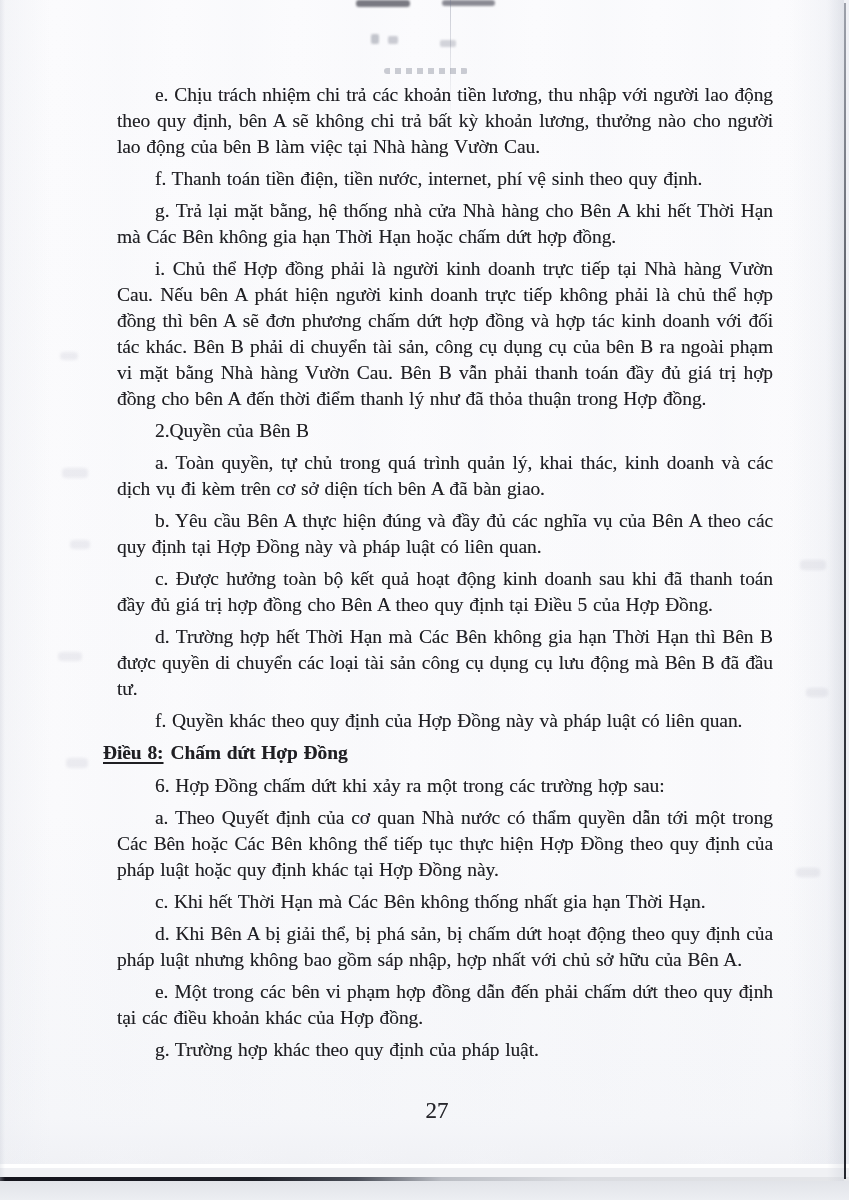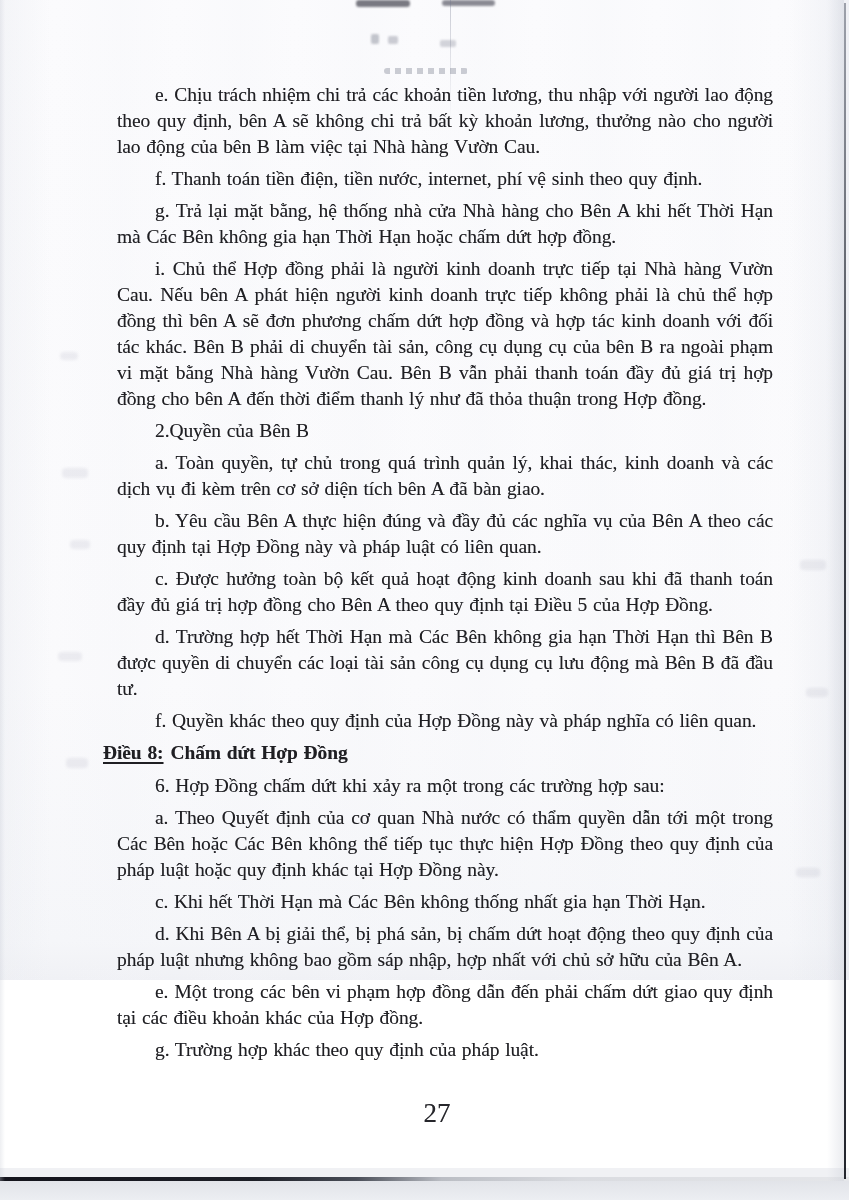--- a/index.html
+++ b/index.html
@@ -5,21 +5,21 @@
 <style>
   html, body {
     margin: 0; padding: 0;
     width: 849px; height: 1200px;
     overflow: hidden;
     background: #ffffff;
     font-family: "Liberation Serif", "DejaVu Serif", serif;
   }
   .page {
     position: relative;
-    width: 849px; height: 980px;
+    width: 849px; height: 1164px;
     background: linear-gradient(180deg, #fbfbfd 0%, #fafafc 70%, #f5f6f9 96%, #f0f1f5 100%);
   }
   
   .paper-texture {
     position: absolute; inset: 0;
     background:
       linear-gradient(90deg, rgba(233,235,240,0.35) 0%, rgba(252,252,253,0) 6%, rgba(252,252,253,0) 93%, rgba(226,229,236,0.45) 100%),
       repeating-linear-gradient(90deg, rgba(243,244,248,0.25) 0px, rgba(252,252,253,0) 55px, rgba(243,244,248,0.22) 120px);
     pointer-events: none;
   }
@@ -50,21 +50,21 @@
     text-decoration: underline;
     text-decoration-thickness: 2px;
     text-underline-offset: 3px;
     margin-right: 7px;
   }
   .pagenum {
     position: absolute;
     left: 117px; top: 1098px;
     width: 640px;
     text-align: center;
-    font-size: 27px;
+    font-size: 23px;
     color: #26262b;
     text-shadow: 0 0 0.4px rgba(20,20,25,0.4);
   }
   
   .art { position: absolute; pointer-events: none; }
   .smudge-a { left: 356px; top: 0; width: 54px; height: 7px; background: #5a5a64; border-radius: 3px; filter: blur(1.2px); opacity: .8; }
   .smudge-b { left: 442px; top: 0; width: 53px; height: 6px; background: #60606c; border-radius: 3px; filter: blur(1.2px); opacity: .72; }
   .crease   { left: 450px; top: 0; width: 1px; height: 120px; background: linear-gradient(rgba(110,116,138,.35), rgba(110,116,138,0)); }
   .mark1 { left: 371px; top: 34px; width: 8px;  height: 10px; background: rgba(92,97,115,.35); border-radius: 2px; filter: blur(.8px); }
   .mark2 { left: 388px; top: 36px; width: 10px; height: 8px;  background: rgba(92,97,115,.30); border-radius: 2px; filter: blur(.8px); }
@@ -120,31 +120,31 @@
     <p class="para">f. Thanh toán tiền điện, tiền nước, internet, phí vệ sinh theo quy định.</p>
     <p class="para">g. Trả lại mặt bằng, hệ thống nhà cửa Nhà hàng cho Bên A khi hết Thời Hạn mà Các Bên không gia hạn Thời Hạn hoặc chấm dứt hợp đồng.</p>
     <p class="para">i. Chủ thể Hợp đồng phải là người kinh doanh trực tiếp tại Nhà hàng Vườn Cau. Nếu bên A phát hiện người kinh doanh trực tiếp không phải là chủ thể hợp đồng thì bên A sẽ đơn phương chấm dứt hợp đồng và hợp tác kinh doanh với đối tác khác. Bên B phải di chuyển tài sản, công cụ dụng cụ của bên B ra ngoài phạm vi mặt bằng Nhà hàng Vườn Cau. Bên B vẫn phải thanh toán đầy đủ giá trị hợp đồng cho bên A đến thời điểm thanh lý như đã thỏa thuận trong Hợp đồng.</p>
 
     <p class="para">2.Quyền của Bên B</p>
 
     <p class="para">a. Toàn quyền, tự chủ trong quá trình quản lý, khai thác, kinh doanh và các dịch vụ đi kèm trên cơ sở diện tích bên A đã bàn giao.</p>
     <p class="para">b. Yêu cầu Bên A thực hiện đúng và đầy đủ các nghĩa vụ của Bên A theo các quy định tại Hợp Đồng này và pháp luật có liên quan.</p>
     <p class="para">c. Được hưởng toàn bộ kết quả hoạt động kinh doanh sau khi đã thanh toán đầy đủ giá trị hợp đồng cho Bên A theo quy định tại Điều 5 của Hợp Đồng.</p>
     <p class="para">d. Trường hợp hết Thời Hạn mà Các Bên không gia hạn Thời Hạn thì Bên B được quyền di chuyển các loại tài sản công cụ dụng cụ lưu động mà Bên B đã đầu tư.</p>
-    <p class="para">f. Quyền khác theo quy định của Hợp Đồng này và pháp nghĩa có liên quan.</p>
+    <p class="para">f. Quyền khác theo quy định của Hợp Đồng này và pháp luật có liên quan.</p>
 
     <p class="para article-heading">
       <span class="art-num">Điều 8:</span><span class="art-title">Chấm dứt Hợp Đồng</span>
     </p>
 
     <p class="para">6. Hợp Đồng chấm dứt khi xảy ra một trong các trường hợp sau:</p>
     <p class="para">a. Theo Quyết định của cơ quan Nhà nước có thẩm quyền dẫn tới một trong Các Bên hoặc Các Bên không thể tiếp tục thực hiện Hợp Đồng theo quy định của pháp luật hoặc quy định khác tại Hợp Đồng này.</p>
     <p class="para">c. Khi hết Thời Hạn mà Các Bên không thống nhất gia hạn Thời Hạn.</p>
     <p class="para">d. Khi Bên A bị giải thể, bị phá sản, bị chấm dứt hoạt động theo quy định của pháp luật nhưng không bao gồm sáp nhập, hợp nhất với chủ sở hữu của Bên A.</p>
-    <p class="para">e. Một trong các bên vi phạm hợp đồng dẫn đến phải chấm dứt giao quy định tại các điều khoản khác của Hợp đồng.</p>
+    <p class="para">e. Một trong các bên vi phạm hợp đồng dẫn đến phải chấm dứt theo quy định tại các điều khoản khác của Hợp đồng.</p>
     <p class="para">g. Trường hợp khác theo quy định của pháp luật.</p>
   </main>
 
   <div class="pagenum">27</div>
 
   <div class="art preline-band"></div>
   <div class="art bottom-line"></div>
   <div class="art bottom-below"></div>
   <div class="art right-shade"></div>
   <div class="art right-edge"></div>

